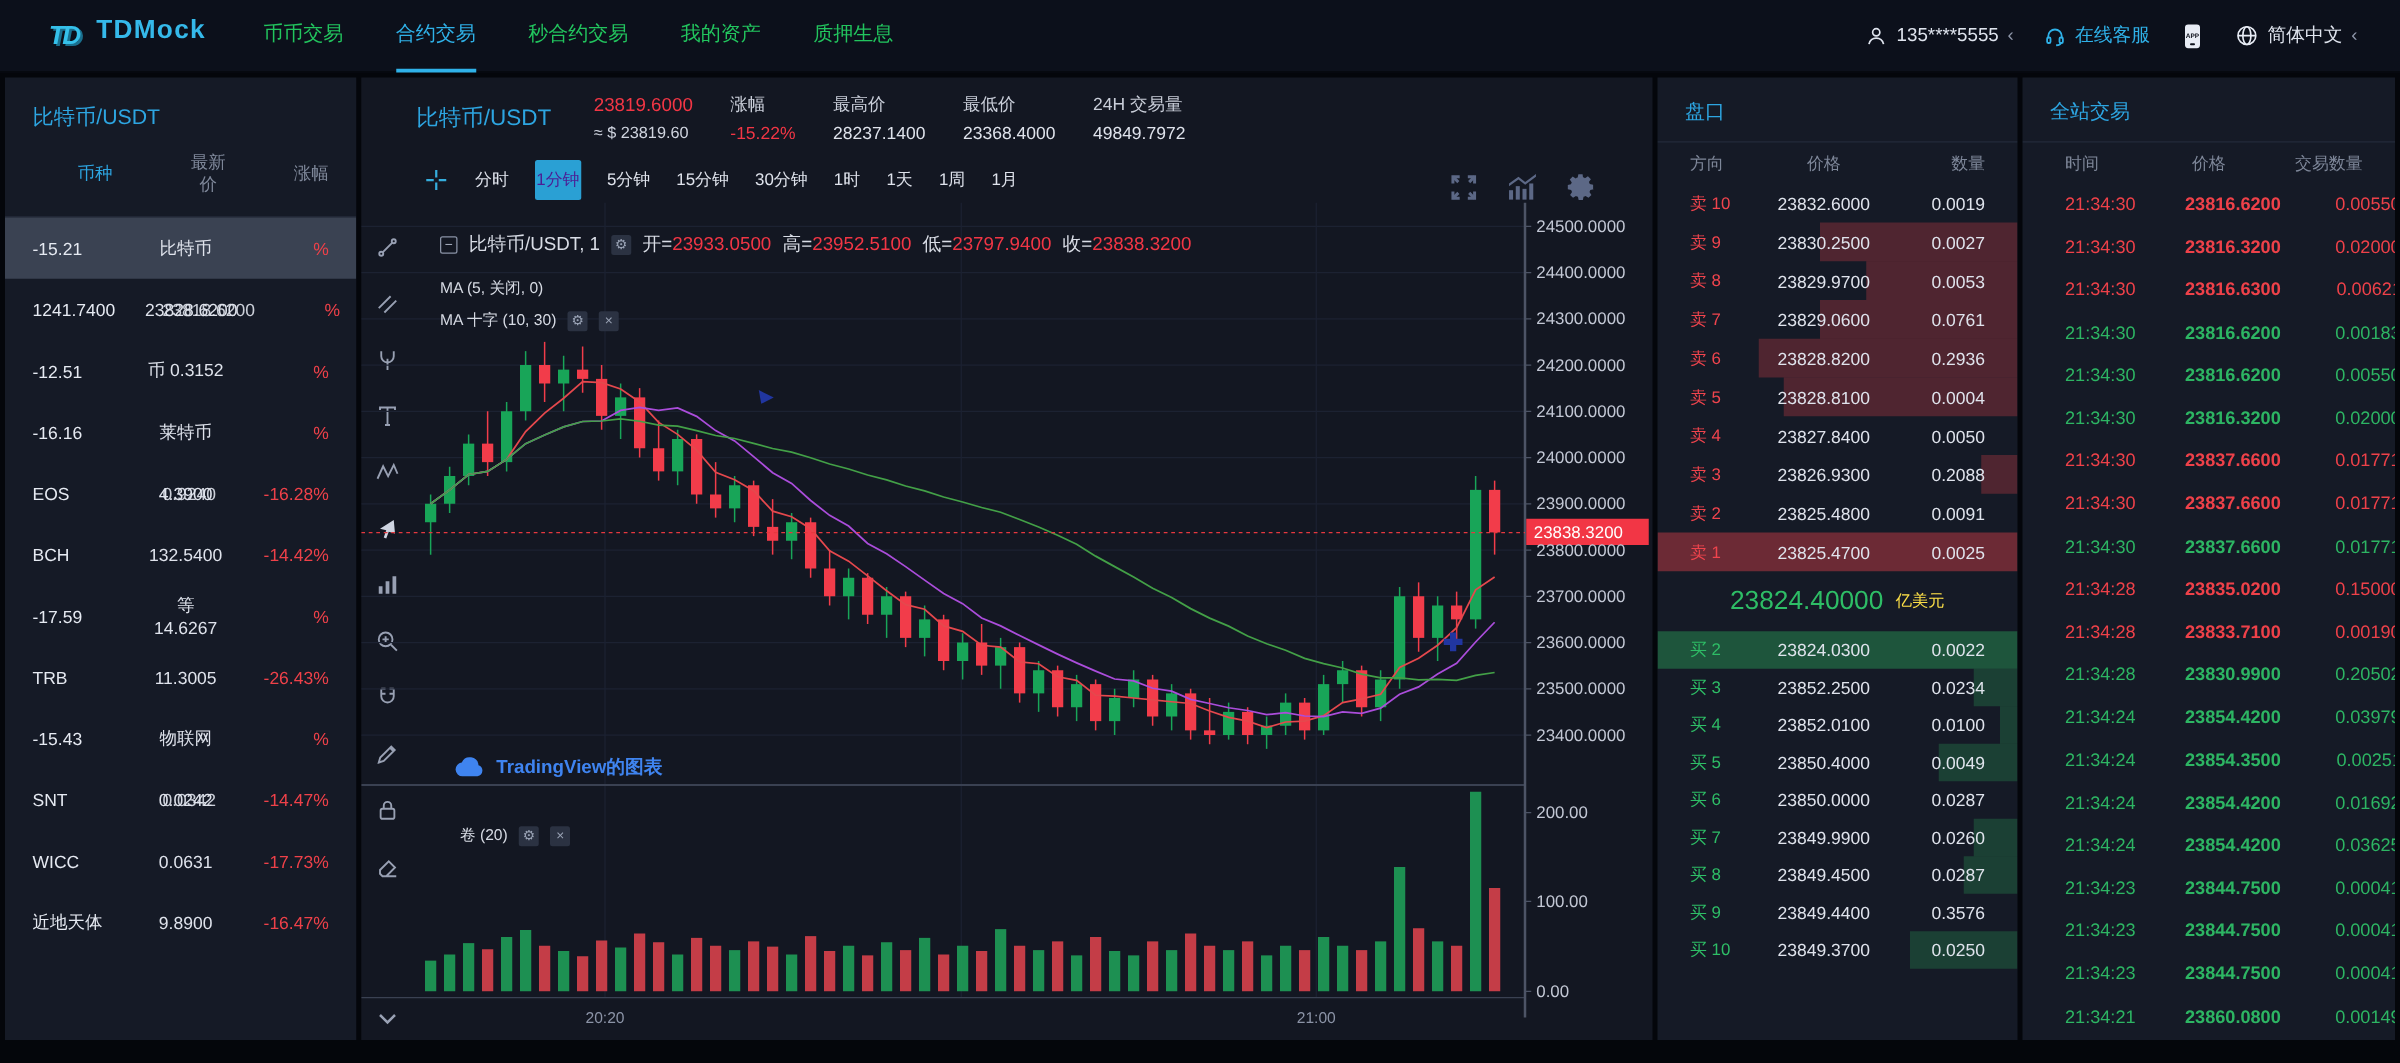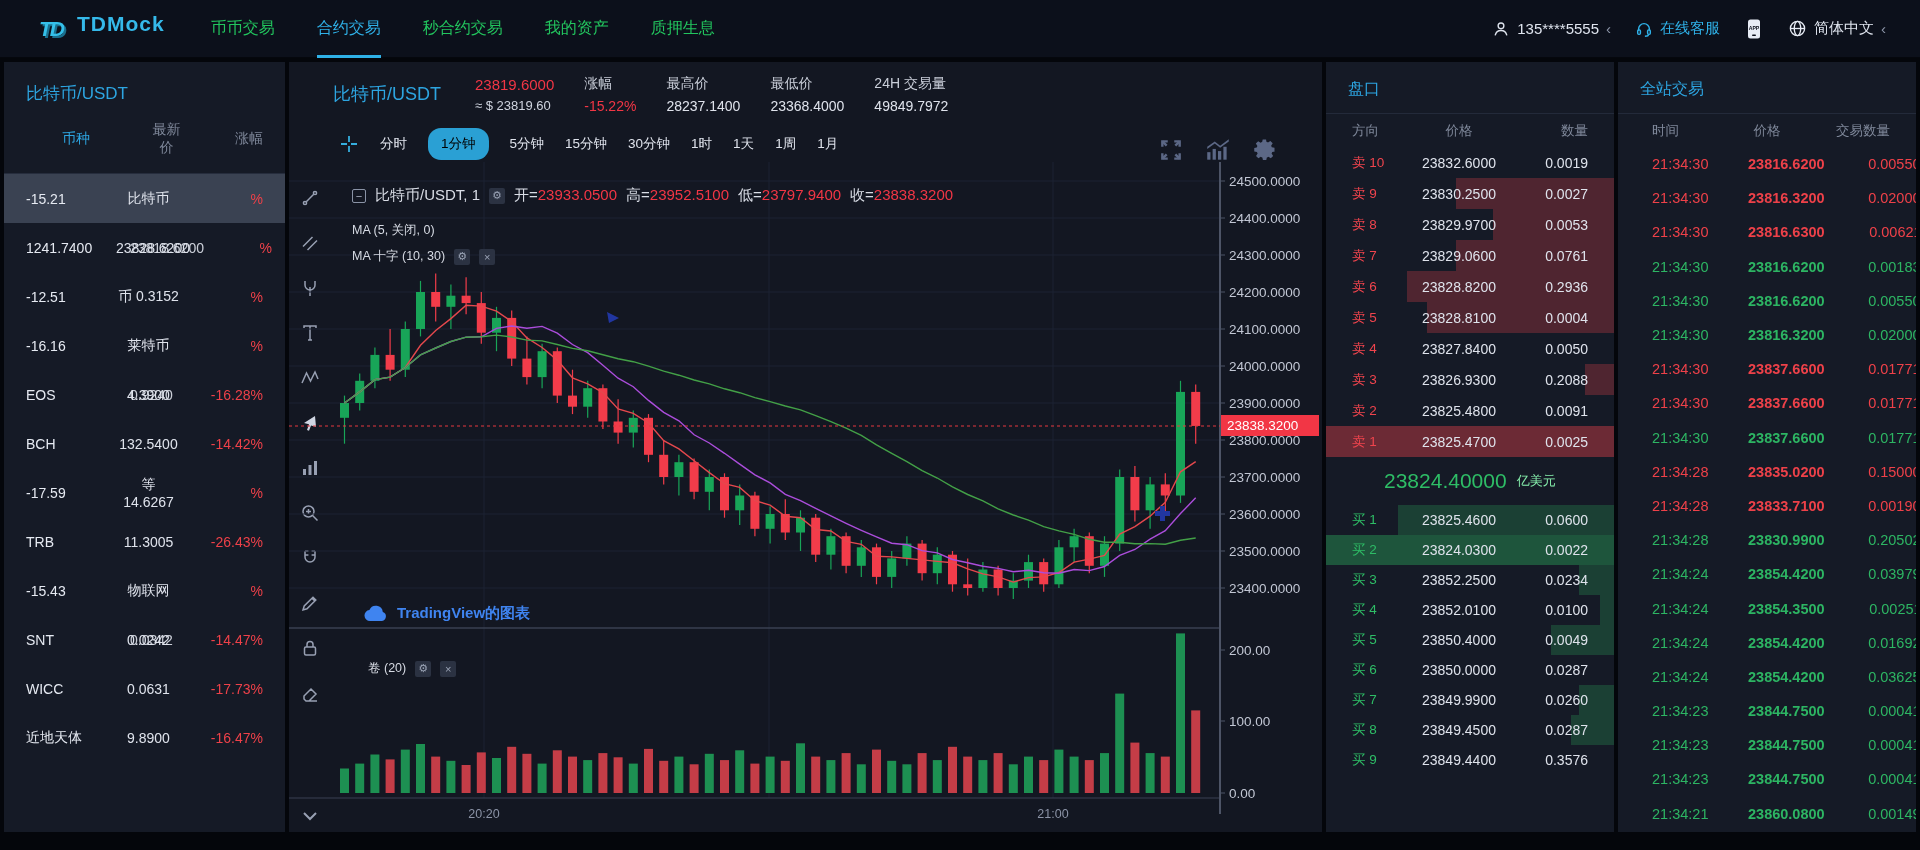--- a/index.html
+++ b/index.html
@@ -55,21 +55,21 @@
   .stat .t { font-size:14px; color:#c9ced9; margin-bottom:5px; }
   .stat .b { font-size:14px; color:#dfe3ec; }
   .red { color:#f23645 !important; }
   #ch-price .t { color:#f23645; font-size:15px; }
   #ch-price .b { color:#cfd4df; font-size:13px; }
 
   
   #ivbar { position:absolute; left:289px; top:126px; width:1033px; height:36px;
            display:flex; align-items:center; padding-left:50px; gap:21px; }
   .iv { font-size:13.5px; color:#dfe3ec; cursor:pointer; }
-  .iv.active { background:#2aa0d4; color:#000000; padding:7px 13px; border-radius:13px; }
+  .iv.active { background:#2aa0d4; color:#4c1d95; padding:7px 1px; border-radius:2px; }
   #tr-icons { position:absolute; left:1158px; top:136px; display:flex; gap:20px; align-items:center; }
   #tr-icons svg { cursor:pointer; }
 
   
   #tools { position:absolute; left:289px; top:162px; width:42px; bottom:18px;
            display:flex; flex-direction:column; align-items:center; padding-top:26px; gap:25px; }
   #tools .tool { width:20px; height:20px; color:#98a0b3; cursor:pointer; }
   #tool-collapse { position:absolute; left:289px; bottom:22px; width:42px; text-align:center;
                    color:#98a0b3; cursor:pointer; }
 
@@ -99,21 +99,21 @@
   .ob-row .pr { text-align:center; color:#dfe3ec; }
   .ob-row .qt { text-align:right; color:#dfe3ec; }
   .depth { position:absolute; right:0; top:0; bottom:0; z-index:0; }
   .sell .depth { background:rgba(214,62,74,0.30); }
   .buy  .depth { background:rgba(42,167,90,0.28); }
   .ob-row.full-sell { background:rgba(214,62,74,0.45); }
   .ob-row.full-buy  { background:rgba(42,167,90,0.42); }
   .ob-row span { position:relative; z-index:1; }
   #ob-price { height:48px; display:flex; align-items:center; padding-left:58px; gap:10px; }
   #ob-price .big { color:#2ebd66; font-size:21px; }
-  #ob-price .unit { color:#86efac; font-size:13px; }
+  #ob-price .unit { color:#fde047; font-size:13px; }
 
   
   .tr-head { display:grid; grid-template-columns:96px 1fr 104px; height:33px; align-items:center;
              padding:0 26px 0 34px; font-size:13.5px; color:#7e8799; }
   .tr-head .h2 { text-align:center; } .tr-head .h3 { text-align:right; }
   .t-row { display:grid; grid-template-columns:96px 1fr 104px; height:34.2px; align-items:center;
            padding:0 26px 0 34px; font-size:14.5px; }
   .t-row .tc2 { text-align:center;font-weight:bold; } .t-row .tc3 { text-align:right; }
   .t-row.sell { color:#ee4149; } .t-row.buy { color:#2db563; }
 </style>
@@ -679,26 +679,20 @@
         <span class="side">卖 1</span>
         <span class="pr">23825.4700</span>
         <span class="qt">0.0025</span>
       </div>
     </div>
   <div id="ob-price">
     <span class="big">23824.40000</span>
     <span class="unit">亿美元</span>
   </div>
   <div id="ob-buys">
-      <div class="ob-row buy">
-        <div class="depth" style="width: 75%;"></div>
-        <span class="side">买 1</span>
-        <span class="pr">23825.4600</span>
-        <span class="qt">0.0600</span>
-      </div>
       <div class="ob-row buy full-buy">
         <span class="side">买 2</span>
         <span class="pr">23824.0300</span>
         <span class="qt">0.0022</span>
       </div>
       <div class="ob-row buy">
         <div class="depth" style="width: 12%;"></div>
         <span class="side">买 3</span>
         <span class="pr">23852.2500</span>
         <span class="qt">0.0234</span>
@@ -729,20 +723,26 @@
       <div class="ob-row buy">
         <div class="depth" style="width: 15%;"></div>
         <span class="side">买 8</span>
         <span class="pr">23849.4500</span>
         <span class="qt">0.0287</span>
       </div>
       <div class="ob-row buy">
         <span class="side">买 9</span>
         <span class="pr">23849.4400</span>
         <span class="qt">0.3576</span>
+      </div>
+      <div class="ob-row buy">
+        <div class="depth" style="width: 30%;"></div>
+        <span class="side">买 10</span>
+        <span class="pr">23849.3700</span>
+        <span class="qt">0.0250</span>
       </div>
     </div>
 </div>
 
 <div id="trades" class="panel">
   <div class="p-title">全站交易</div>
   <div class="tr-head">
     <span class="h1">时间</span>
     <span class="h2">价格</span>
     <span class="h3">交易数量</span>

